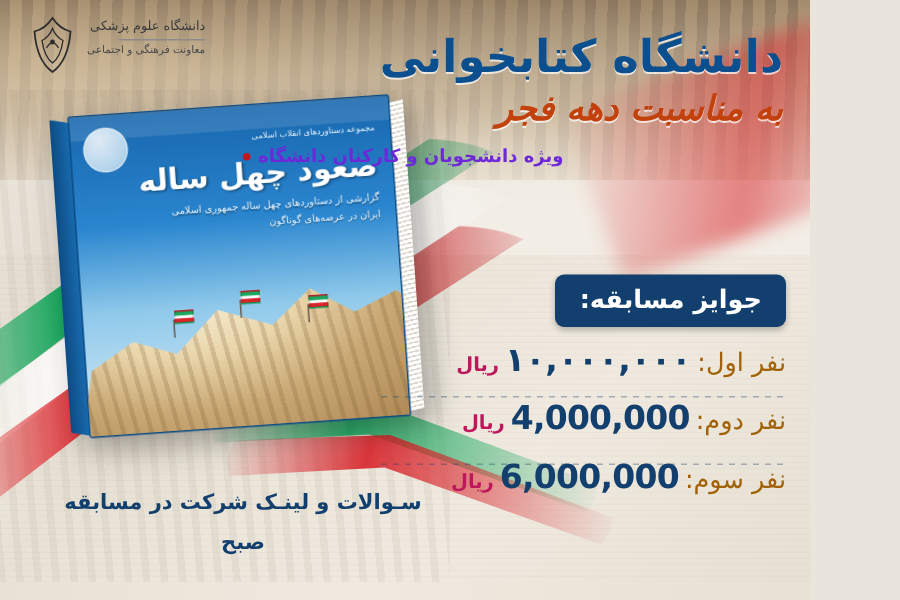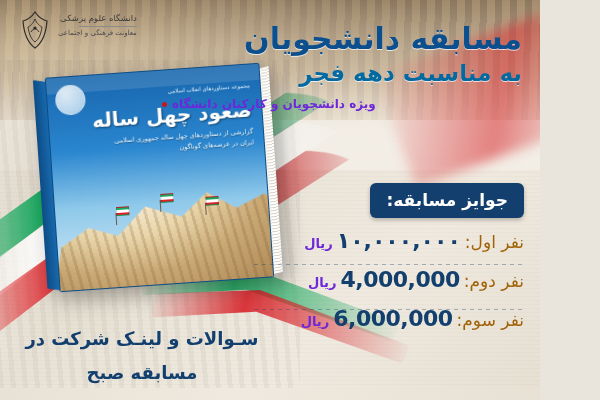--- a/index.html
+++ b/index.html
@@ -157,25 +157,26 @@
     font-size: 30px;
     font-weight: bold;
     color: #0c4f8f;
     letter-spacing: -1px;
     line-height: 1.15;
     text-shadow: 0 1px 0 rgba(255,255,255,0.7);
   }
   .headline .l2 {
     font-size: 23px;
     font-weight: bold;
-    color: #0369a1;
+    color: #c2410c;
     letter-spacing: -1px;
     line-height: 1.3;
     margin-top: 2px;
     text-shadow: 0 1px 0 rgba(255,255,255,0.7);
+    font-style: italic;
   }
   .headline .l3 {
     font-size: 12px;
     font-weight: bold;
     color: #6d28d9;
     margin-top: 8px;
     line-height: 1.4;
     display: flex;
     flex-direction: row-reverse;
     justify-content: flex-start;
@@ -332,43 +333,43 @@
     font-weight: normal;
     letter-spacing: -0.5px;
   }
   .prize-amount {
     color: #123f6d;
     font-size: 22px;
     font-weight: bold;
     letter-spacing: -0.5px;
   }
   .prize-unit {
-    color: #6d28d9;
+    color: #be185d;
     font-size: 13px;
     font-weight: bold;
   }
   .prize-rule {
     position: absolute;
     right: 14px;
     width: 272px;
     height: 1px;
     background: repeating-linear-gradient(90deg, rgba(18,63,109,0.35) 0px, rgba(18,63,109,0.35) 4px, rgba(0,0,0,0) 4px, rgba(0,0,0,0) 8px);
     z-index: 8;
   }
   .prize-rule.r1 { top: 264px; }
   .prize-rule.r2 { top: 309px; }
   
   .footer-note {
     position: absolute;
-    left: 16px; top: 322px;
+    left: 36px; top: 322px;
     width: 252px;
     direction: rtl;
     text-align: center;
     color: #123f6d;
-    font-size: 18px;
+    font-size: 14px;
     font-weight: bold;
     line-height: 1.9;
     z-index: 9;
     letter-spacing: 0.5px;
   }
   .footer-note .fn-line { display: block; }
   .bottom-strip {
     position: absolute;
     left: 0; bottom: 0;
     width: 600px; height: 12px;
@@ -400,21 +401,21 @@
       <circle cx="17" cy="18" r="1.6" fill="#2d2d2d"></circle>
     </svg>
     <div class="logo-text">
       <div class="logo-line1">دانشگاه علوم پزشکی</div>
       <div class="logo-rule"></div>
       <div class="logo-line2">معاونت فرهنگی و اجتماعی</div>
     </div>
   </div>
 
   <div class="headline">
-    <div class="l1">مسابقه دانشجویان</div>
+    <div class="l1">دانشگاه کتابخوانی</div>
     <div class="l2">به مناسبت دهه فجر</div>
     <div class="l3">
       <span class="bullet-dot"></span>
       <span>ویژه دانشجویان و کارکنان دانشگاه</span>
     </div>
   </div>
 
   <div class="book-wrap">
     <div class="book-spine"></div>
     <div class="book-pages"></div>

